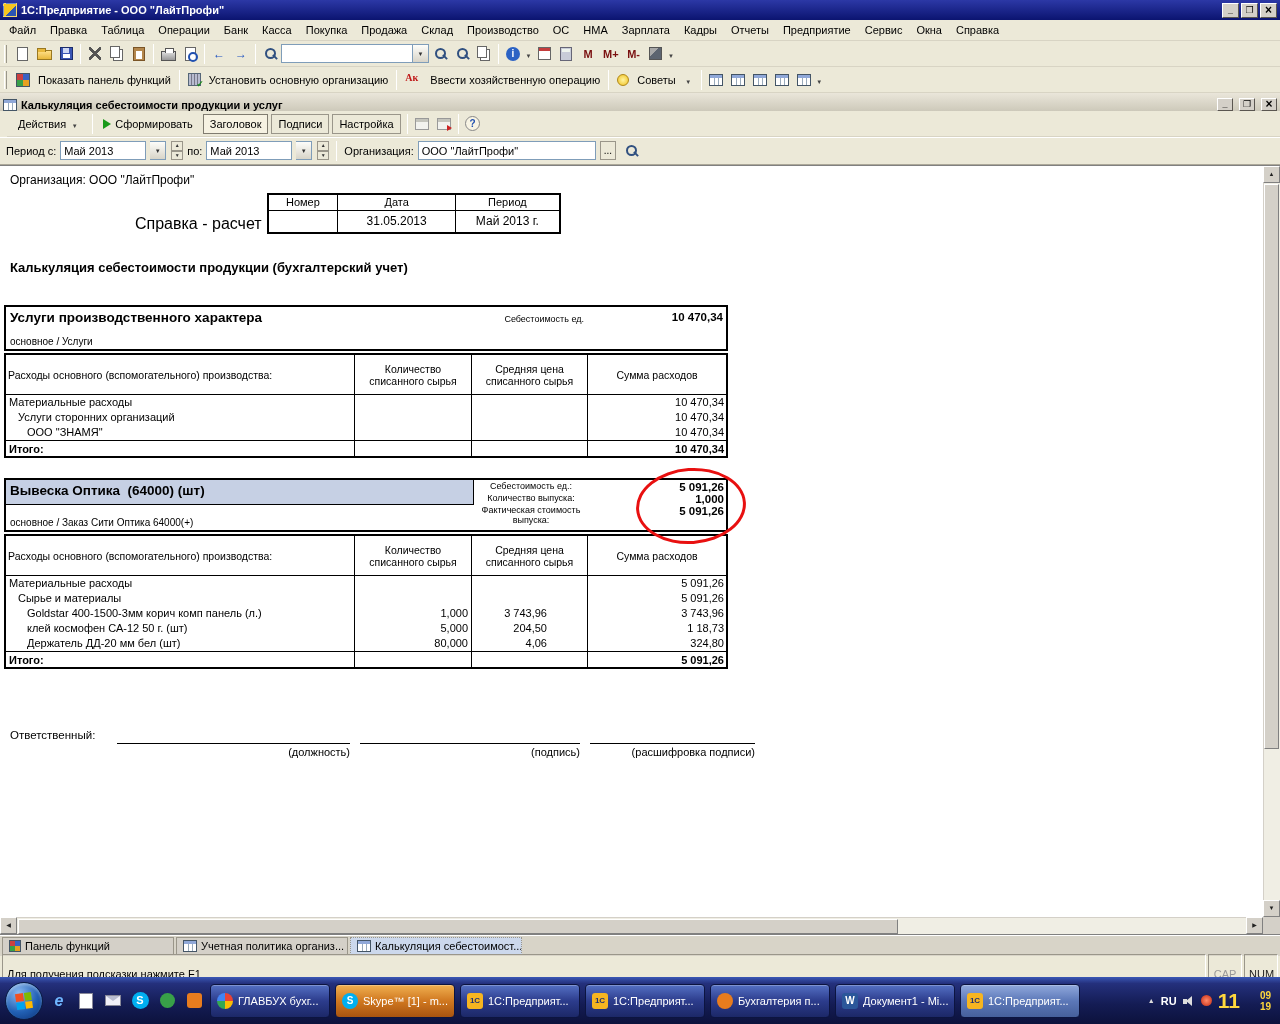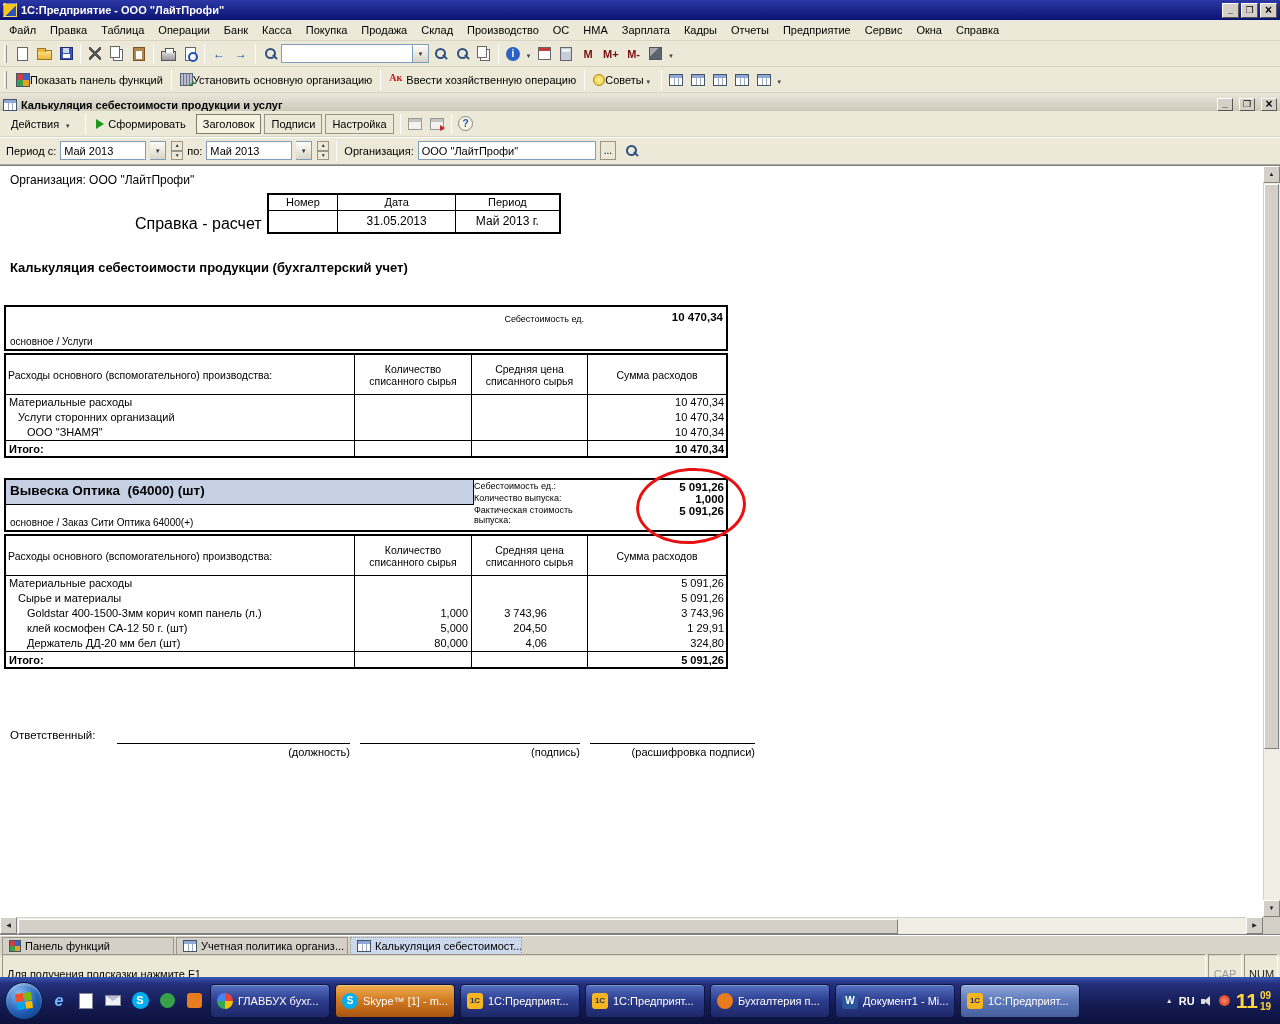--- a/index.html
+++ b/index.html
@@ -18,21 +18,21 @@
 .menubar{height:21px;display:flex;align-items:center;font-size:11px;border-bottom:1px solid #d8d4c4;flex:none;padding-left:2px;}
 .menu-item{padding:3px 7px;white-space:nowrap;}
 
 
 .toolbar{height:26px;display:flex;align-items:center;flex:none;border-bottom:1px solid #d8d4c4;padding-left:2px;font-size:11px;}
 .grip{width:3px;height:18px;border-left:1px solid #fff;border-right:1px solid #9a968a;margin:0 4px 0 2px;flex:none;}
 .sep{width:1px;height:20px;background:#aca899;border-right:1px solid #fff;margin:0 3px;flex:none;}
 .tb{height:22px;min-width:22px;display:flex;align-items:center;justify-content:center;flex:none;gap:3px;padding:0 2px;}
 .tb.txt{font-weight:bold;color:#7a1010;padding:0 4px;}
 .dar{width:9px;text-align:center;flex:none;} .dar::before{content:"▼";font-size:6px;color:#444;}
-.tbtn2{height:22px;display:flex;align-items:center;gap:0;padding:0 5px;flex:none;white-space:nowrap;}
+.tbtn2{height:22px;display:flex;align-items:center;gap:8px;padding:0 5px;flex:none;white-space:nowrap;}
 
 
 .ic{position:relative;display:inline-block;flex:none;}
 .ic-page{width:11px;height:14px;background:#fff;border:1px solid #666;}
 .ic-folder{width:15px;height:10px;background:linear-gradient(#ffe08a,#e8b83c);border:1px solid #9a7820;margin-top:3px;}
 .ic-folder::before{content:"";position:absolute;top:-3px;left:-1px;width:7px;height:3px;background:#e8b83c;border:1px solid #9a7820;border-bottom:none;}
 .ic-floppy{width:13px;height:13px;background:#3a55b4;border:1px solid #1c2c6c;}
 .ic-floppy::before{content:"";position:absolute;left:2px;top:0;width:6px;height:5px;background:#cfd8f4;}
 .ic-floppy::after{content:"";position:absolute;left:2px;bottom:1px;width:7px;height:4px;background:#fff;}
 .ic-cut{width:12px;height:13px;background:linear-gradient(45deg,transparent 43%,#555 43%,#555 57%,transparent 57%),linear-gradient(135deg,transparent 43%,#555 43%,#555 57%,transparent 57%);}
@@ -76,21 +76,21 @@
 .dd::before{content:"▼";font-size:6px;color:#333;}
 .spin{width:12px;height:19px;display:flex;flex-direction:column;flex:none;margin-left:1px;}
 .spin span{flex:1;border:1px solid #9a968a;background:#ece9d8;font-size:5px;line-height:7px;text-align:center;color:#333;}
 .mini{height:19px;border:1px solid #9a968a;background:#ece9d8;font-size:10px;padding:0 3px;line-height:17px;flex:none;}
 
 
 .docwin{flex:1;display:flex;flex-direction:column;min-height:0;}
 .doc-titlebar{height:18px;background:linear-gradient(180deg,#eae6da,#cdc9ba);display:flex;align-items:flex-end;font-weight:bold;font-size:11px;padding:0 3px;flex:none;gap:4px;}
 .doc-titlebar .wbtn{height:13px;width:16px;line-height:10px;}
 .doc-title{flex:1;white-space:nowrap;overflow:hidden;}
-.doc-toolbar{height:26px;display:flex;align-items:center;padding-left:4px;font-size:11px;flex:none;border-bottom:1px solid #d8d4c4;}
+.doc-toolbar{height:26px;display:flex;align-items:center;padding-left:4px;font-size:11px;flex:none;border-bottom:1px solid #d8d4c4;margin-left:7px;}
 .db{height:20px;border:1px solid #9a968a;background:#ece9d8;display:flex;align-items:center;gap:4px;padding:0 6px;margin-right:3px;flex:none;white-space:nowrap;}
 .db.lat{background:#f6f2e2;border-color:#807c70;}
 .db.flat{border-color:transparent;}
 .filter-row{height:28px;display:flex;align-items:center;gap:4px;padding-left:6px;font-size:11px;flex:none;border-bottom:1px solid #aca899;box-shadow:0 1px 0 #fff inset;}
 .flabel{white-space:nowrap;}
 
 
 .report-area{flex:1;position:relative;background:#fff;border:1px solid #808080;border-left:none;border-right:none;min-height:0;}
 .page{position:absolute;left:0;top:0;right:17px;bottom:17px;background:#fff;overflow:hidden;font-size:11px;}
 .r-org{margin:7px 0 0 10px;font-size:12px;}
@@ -106,21 +106,21 @@
 .blk2m{margin-top:20px;}
 .bhead{border:2px solid #000;height:46px;position:relative;}
 .btitle{font-weight:bold;font-size:13.5px;padding:3px 0 0 4px;white-space:pre;}
 .bcost-l{position:absolute;right:142px;top:7px;font-size:9px;}
 .bcost-v{position:absolute;right:3px;top:4px;font-weight:bold;font-size:11.5px;}
 .bsub{position:absolute;left:4px;bottom:2px;font-size:10px;}
 .b2head{border:2px solid #000;height:54px;position:relative;}
 .b2title{position:absolute;left:0;top:0;width:468px;height:25px;background:#c6d0e4;border-right:1px solid #000;border-bottom:1px solid #000;font-weight:bold;font-size:13.5px;padding:3px 0 0 4px;white-space:pre;}
 .b2right{position:absolute;right:0;top:1px;width:252px;display:flex;flex-direction:column;}
 .pr{display:flex;align-items:flex-start;}
-.pl{flex:0 0 114px;text-align:left;font-size:9px;line-height:10px;}
+.pl{flex:0 0 114px;text-align:center;font-size:9px;line-height:10px;}
 .pv{flex:1;text-align:right;font-weight:bold;font-size:11.5px;line-height:12px;padding-right:2px;}
 .red-circle{position:absolute;right:-20px;top:-13px;width:110px;height:76px;border:3px solid #e81010;border-radius:50%;transform:rotate(-4deg);pointer-events:none;z-index:5;}
 .tblbox{border:2px solid #000;margin-top:2px;}
 .cols{display:flex;border-bottom:1px solid #000;height:40px;}
 .cols>div{font-size:10.5px;display:flex;align-items:center;justify-content:center;text-align:center;border-right:1px solid #000;padding:1px 2px;}
 .cols .h1{flex:0 0 349px;justify-content:flex-start;text-align:left;}
 .cols .h2{flex:0 0 117px;} .cols .h3{flex:0 0 116px;} .cols .h4{flex:1;border-right:none;}
 .rw{display:flex;height:15px;}
 .rc1{width:349px;border-right:1px solid #000;line-height:15px;white-space:nowrap;overflow:hidden;}
 .rc2{width:117px;border-right:1px solid #000;text-align:right;padding-right:3px;line-height:15px;}
@@ -180,21 +180,21 @@
 .ti-buh{border-radius:50%;background:#e87c1e;}
 .ti-w{background:#2b579a;color:#fff;font-size:10px;font-weight:bold;text-align:center;line-height:16px;}
 .ti-w::before{content:"W";}
 .tray{margin-left:auto;display:flex;align-items:center;gap:6px;color:#fff;font-size:11px;padding-right:4px;}
 .tray-arrow{font-size:7px;color:#ddd;}
 .lang{font-weight:bold;}
 .ic-vol{width:12px;height:12px;position:relative;}
 .ic-vol::before{content:"";position:absolute;left:0;top:4px;width:4px;height:5px;background:#ddd;}
 .ic-vol::after{content:"";position:absolute;left:3px;top:1px;border-top:5px solid transparent;border-bottom:5px solid transparent;border-right:6px solid #ddd;}
 .ic-av{width:11px;height:11px;border-radius:50%;background:radial-gradient(#ff8a6a,#c42810);}
-.clock{display:flex;align-items:center;gap:2px;}
+.clock{display:flex;align-items:center;gap:20px;}
 .clk-h{font-size:21px;font-weight:bold;color:#ffd83d;line-height:21px;}
 .clk-col{display:flex;flex-direction:column;font-size:10px;font-weight:bold;color:#ffd83d;line-height:11px;}
 </style>
 </head>
 <body>
 
 <div class="screen">
 
   <div class="titlebar">
     <span class="appico"></span>
@@ -422,20 +422,21 @@
               <td>Май 2013 г.</td>
             </tr>
           </tbody>
             </table>
         </div>
 
         <div class="r-title">Калькуляция себестоимости продукции (бухгалтерский учет)</div>
 
         <div class="blk">
           <div class="bhead">
+            <div class="btitle">Услуги производственного характера</div>
             <div class="bcost-l">Себестоимость ед.</div>
             <div class="bcost-v">10 470,34</div>
             <div class="bsub">основное / Услуги</div>
           </div>
           <div class="tblbox">
             <div class="cols">
               <div class="h1">Расходы основного (вспомогательного) производства:</div>
               <div class="h2">Количество списанного сырья</div>
               <div class="h3">Средняя цена списанного сырья</div>
               <div class="h4">Сумма расходов</div>
@@ -509,21 +510,21 @@
             <div class="rw">
               <div class="rc1 ind2">Goldstar 400-1500-3мм корич комп панель (л.)</div>
               <div class="rc2">1,000</div>
               <div class="rc3">3 743,96</div>
               <div class="rc4">3 743,96</div>
             </div>
             <div class="rw">
               <div class="rc1 ind2">клей космофен СА-12 50 г. (шт)</div>
               <div class="rc2">5,000</div>
               <div class="rc3">204,50</div>
-              <div class="rc4">1 29,91</div>
+              <div class="rc4">1 18,73</div>
             </div>
             <div class="rw">
               <div class="rc1 ind2">Держатель ДД-20 мм бел (шт)</div>
               <div class="rc2">80,000</div>
               <div class="rc3">4,06</div>
               <div class="rc4">324,80</div>
             </div>
             <div class="trw">
               <div class="rc1">Итого:</div>
               <div class="rc2"></div>

